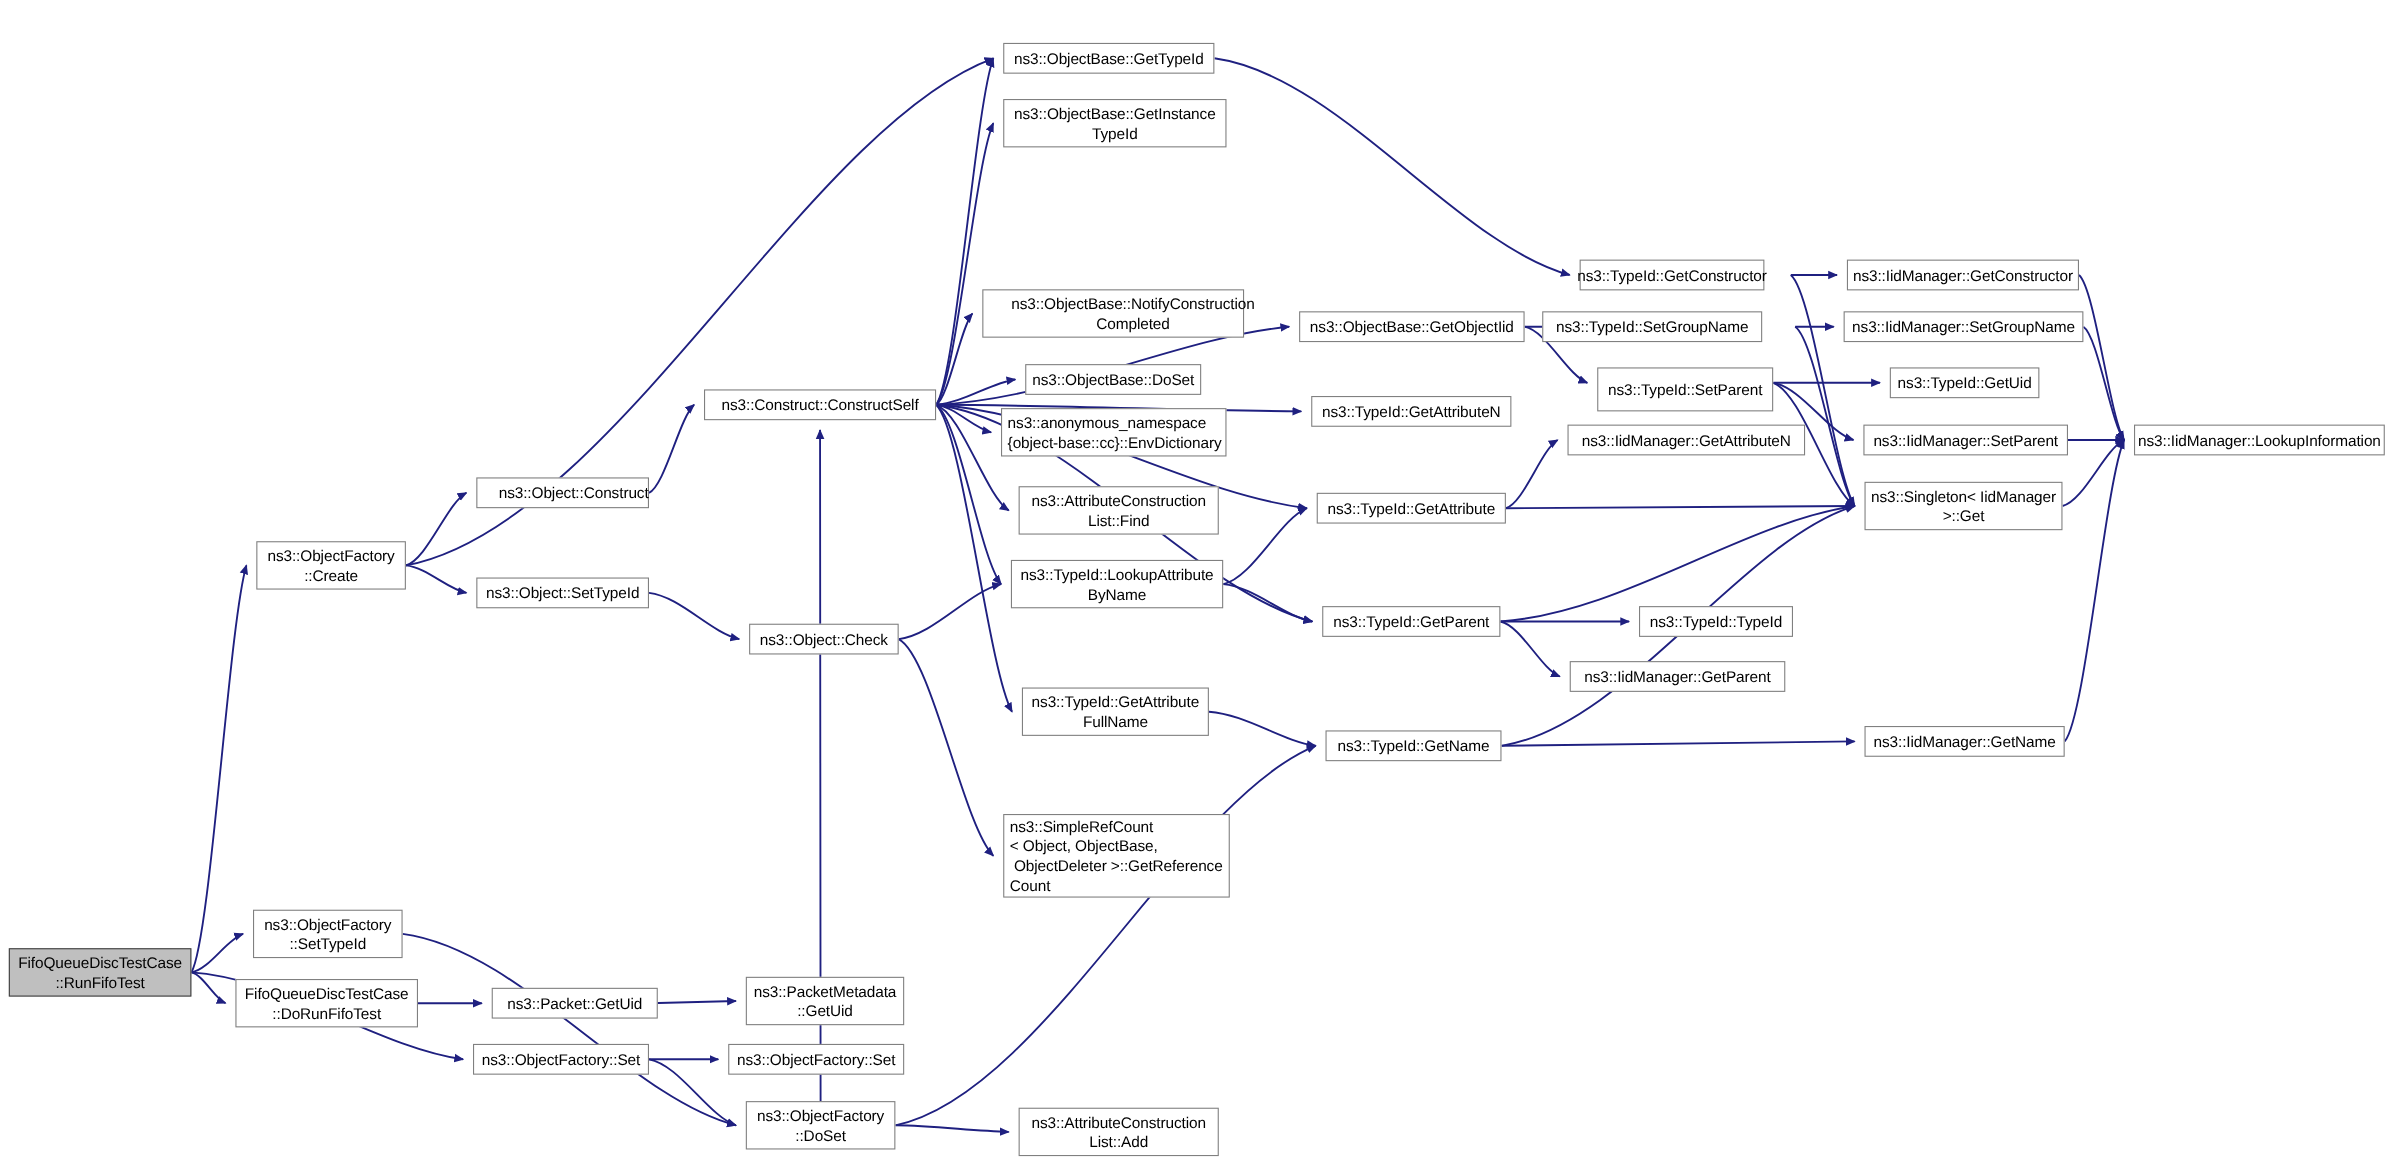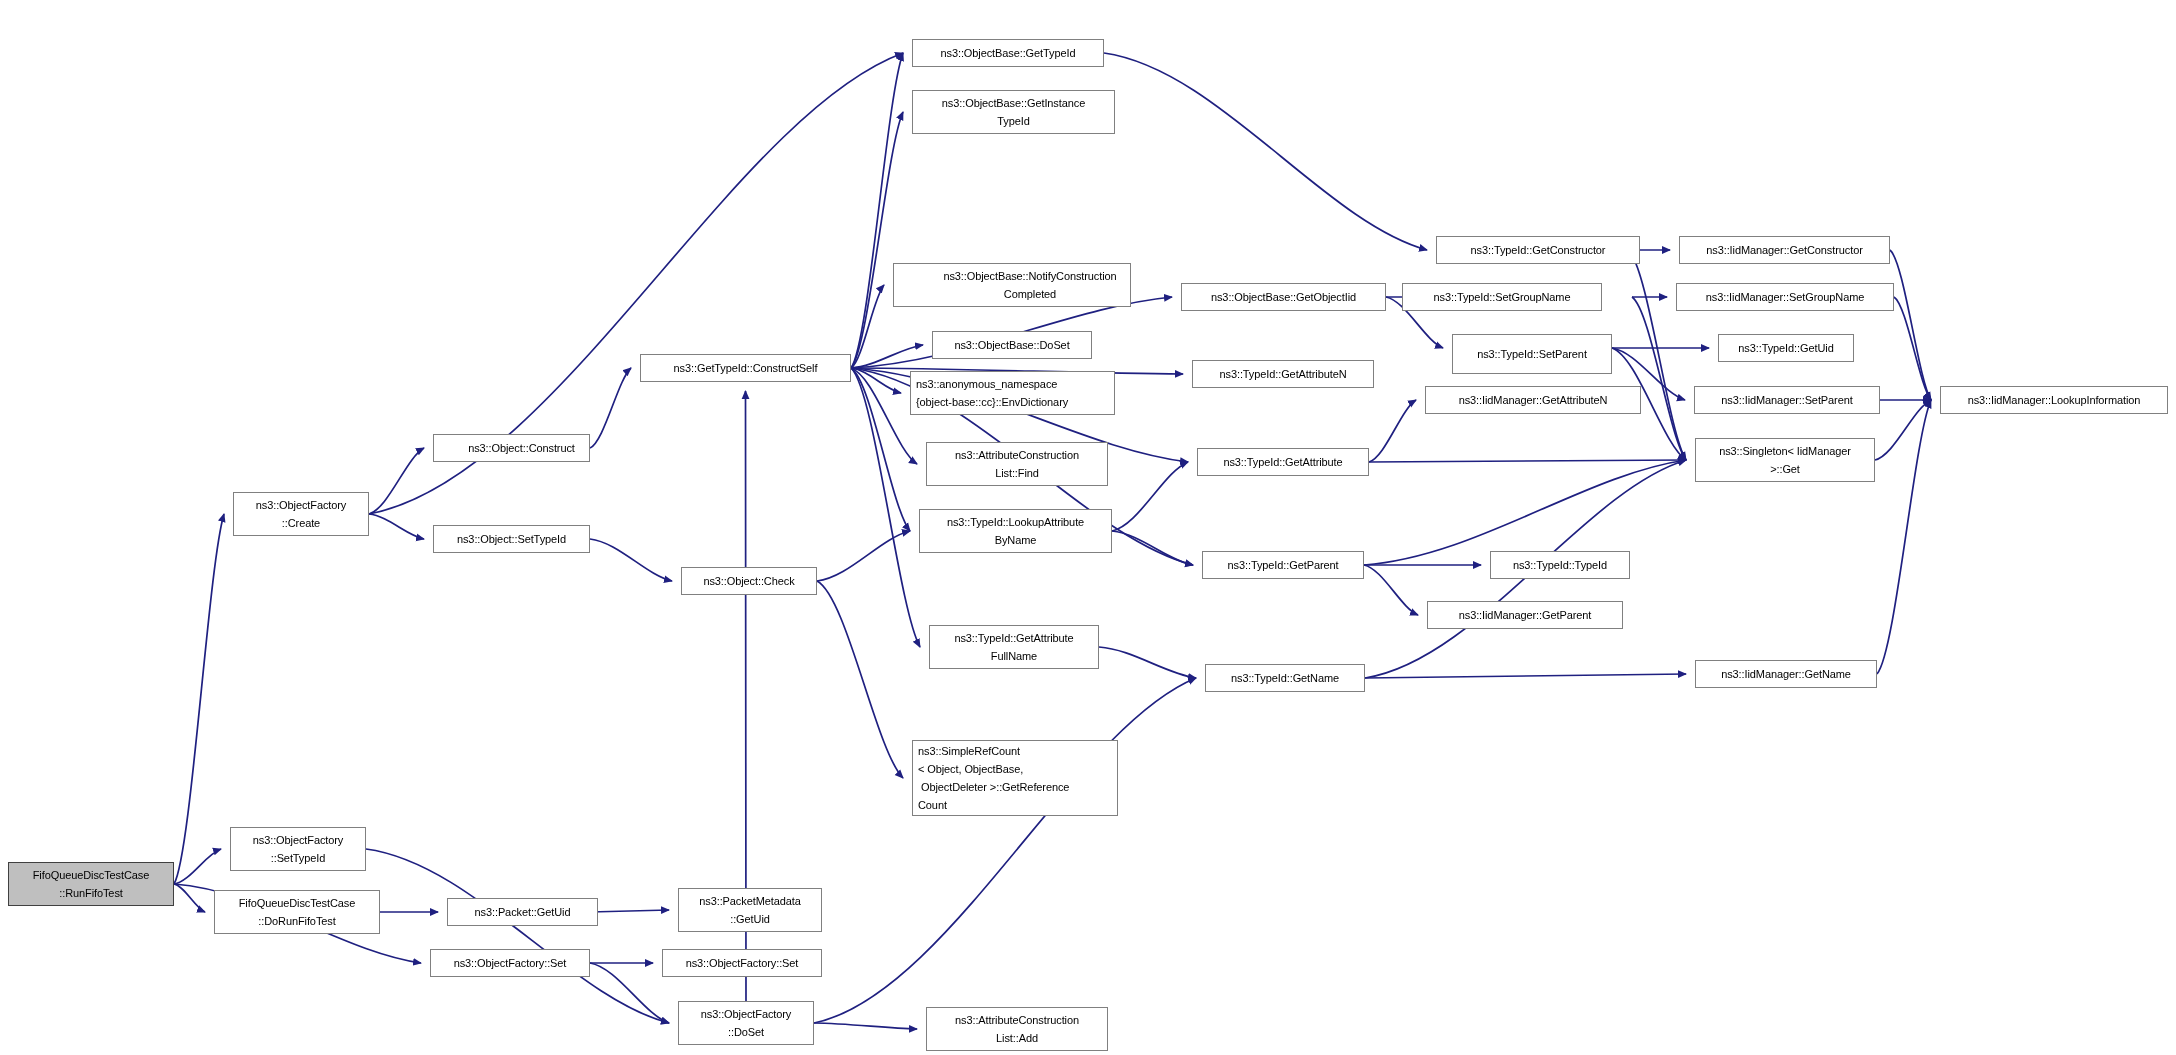--- a/index.html
+++ b/index.html
@@ -22,21 +22,21 @@
     width: 2176px;
     height: 1055px;
     pointer-events: none;
   }
   .node {
     position: absolute;
     box-sizing: border-box;
     border: 1px solid #808080;
     background: #ffffff;
     color: #000000;
-    font-size: 11px;
+    font-size: 14px;
     line-height: 18px;
     display: flex;
     align-items: center;
     justify-content: center;
     text-align: center;
     white-space: pre;
     letter-spacing: -0.1px;
     z-index: 5;
   }
   .node.root {
@@ -132,21 +132,21 @@
       <div class="node" style="left: 662px; top: 949px; width: 160px; height: 28px;">ns3::ObjectFactory::Set</div>
       <div class="node" style="left: 678px; top: 1001px; width: 136px; height: 44px;">ns3::ObjectFactory
 ::DoSet</div>
       <div class="node" style="left: 926px; top: 1007px; width: 182px; height: 44px;">ns3::AttributeConstruction
 List::Add</div>
       <div class="node" style="left: 233px; top: 492px; width: 136px; height: 44px;">ns3::ObjectFactory
 ::Create</div>
       <div class="node" style="left: 433px; top: 434px; width: 157px; height: 28px; padding-left: 20px;">ns3::Object::Construct</div>
       <div class="node" style="left: 433px; top: 525px; width: 157px; height: 28px;">ns3::Object::SetTypeId</div>
       <div class="node" style="left: 681px; top: 567px; width: 136px; height: 28px;">ns3::Object::Check</div>
-      <div class="node" style="left: 640px; top: 354px; width: 211px; height: 28px;">ns3::GetTypeId::ConstructSelf</div>
+      <div class="node" style="left: 640px; top: 354px; width: 211px; height: 28px;">ns3::Construct::ConstructSelf</div>
       <div class="node" style="left: 912px; top: 39px; width: 192px; height: 28px;">ns3::ObjectBase::GetTypeId</div>
       <div class="node" style="left: 912px; top: 90px; width: 203px; height: 44px;">ns3::ObjectBase::GetInstance
 TypeId</div>
       <div class="node" style="left: 893px; top: 263px; width: 238px; height: 44px; padding-left: 36px;">ns3::ObjectBase::NotifyConstruction
 Completed</div>
       <div class="node" style="left: 932px; top: 331px; width: 160px; height: 28px;">ns3::ObjectBase::DoSet</div>
       <div class="node lalign" style="left: 910px; top: 371px; width: 205px; height: 44px;">ns3::anonymous_namespace
 {object-base::cc}::EnvDictionary</div>
       <div class="node" style="left: 926px; top: 442px; width: 182px; height: 44px;">ns3::AttributeConstruction
 List::Find</div>
@@ -156,21 +156,21 @@
 FullName</div>
       <div class="node lalign" style="left: 912px; top: 740px; width: 206px; height: 76px;">ns3::SimpleRefCount
 &lt; Object, ObjectBase,
  ObjectDeleter &gt;::GetReference
 Count</div>
       <div class="node" style="left: 1181px; top: 283px; width: 205px; height: 28px;">ns3::ObjectBase::GetObjectIid</div>
       <div class="node" style="left: 1192px; top: 360px; width: 182px; height: 28px;">ns3::TypeId::GetAttributeN</div>
       <div class="node" style="left: 1197px; top: 448px; width: 172px; height: 28px;">ns3::TypeId::GetAttribute</div>
       <div class="node" style="left: 1202px; top: 551px; width: 162px; height: 28px;">ns3::TypeId::GetParent</div>
       <div class="node" style="left: 1205px; top: 664px; width: 160px; height: 28px;">ns3::TypeId::GetName</div>
-      <div class="node" style="left: 1436px; top: 236px; width: 204px; height: 28px;">ns3::TypeId::GetConstructor</div>
+      <div class="node" style="left: 1436px; top: 236px; width: 168px; height: 28px;">ns3::TypeId::GetConstructor</div>
       <div class="node" style="left: 1402px; top: 283px; width: 200px; height: 28px;">ns3::TypeId::SetGroupName</div>
       <div class="node" style="left: 1452px; top: 334px; width: 160px; height: 40px;">ns3::TypeId::SetParent</div>
       <div class="node" style="left: 1425px; top: 386px; width: 216px; height: 28px;">ns3::IidManager::GetAttributeN</div>
       <div class="node" style="left: 1490px; top: 551px; width: 140px; height: 28px;">ns3::TypeId::TypeId</div>
       <div class="node" style="left: 1427px; top: 601px; width: 196px; height: 28px;">ns3::IidManager::GetParent</div>
       <div class="node" style="left: 1695px; top: 438px; width: 180px; height: 44px; text-align: center;">ns3::Singleton&lt; IidManager
 &gt;::Get</div>
       <div class="node" style="left: 1679px; top: 236px; width: 211px; height: 28px;">ns3::IidManager::GetConstructor</div>
       <div class="node" style="left: 1676px; top: 283px; width: 218px; height: 28px;">ns3::IidManager::SetGroupName</div>
       <div class="node" style="left: 1718px; top: 334px; width: 136px; height: 28px;">ns3::TypeId::GetUid</div>

